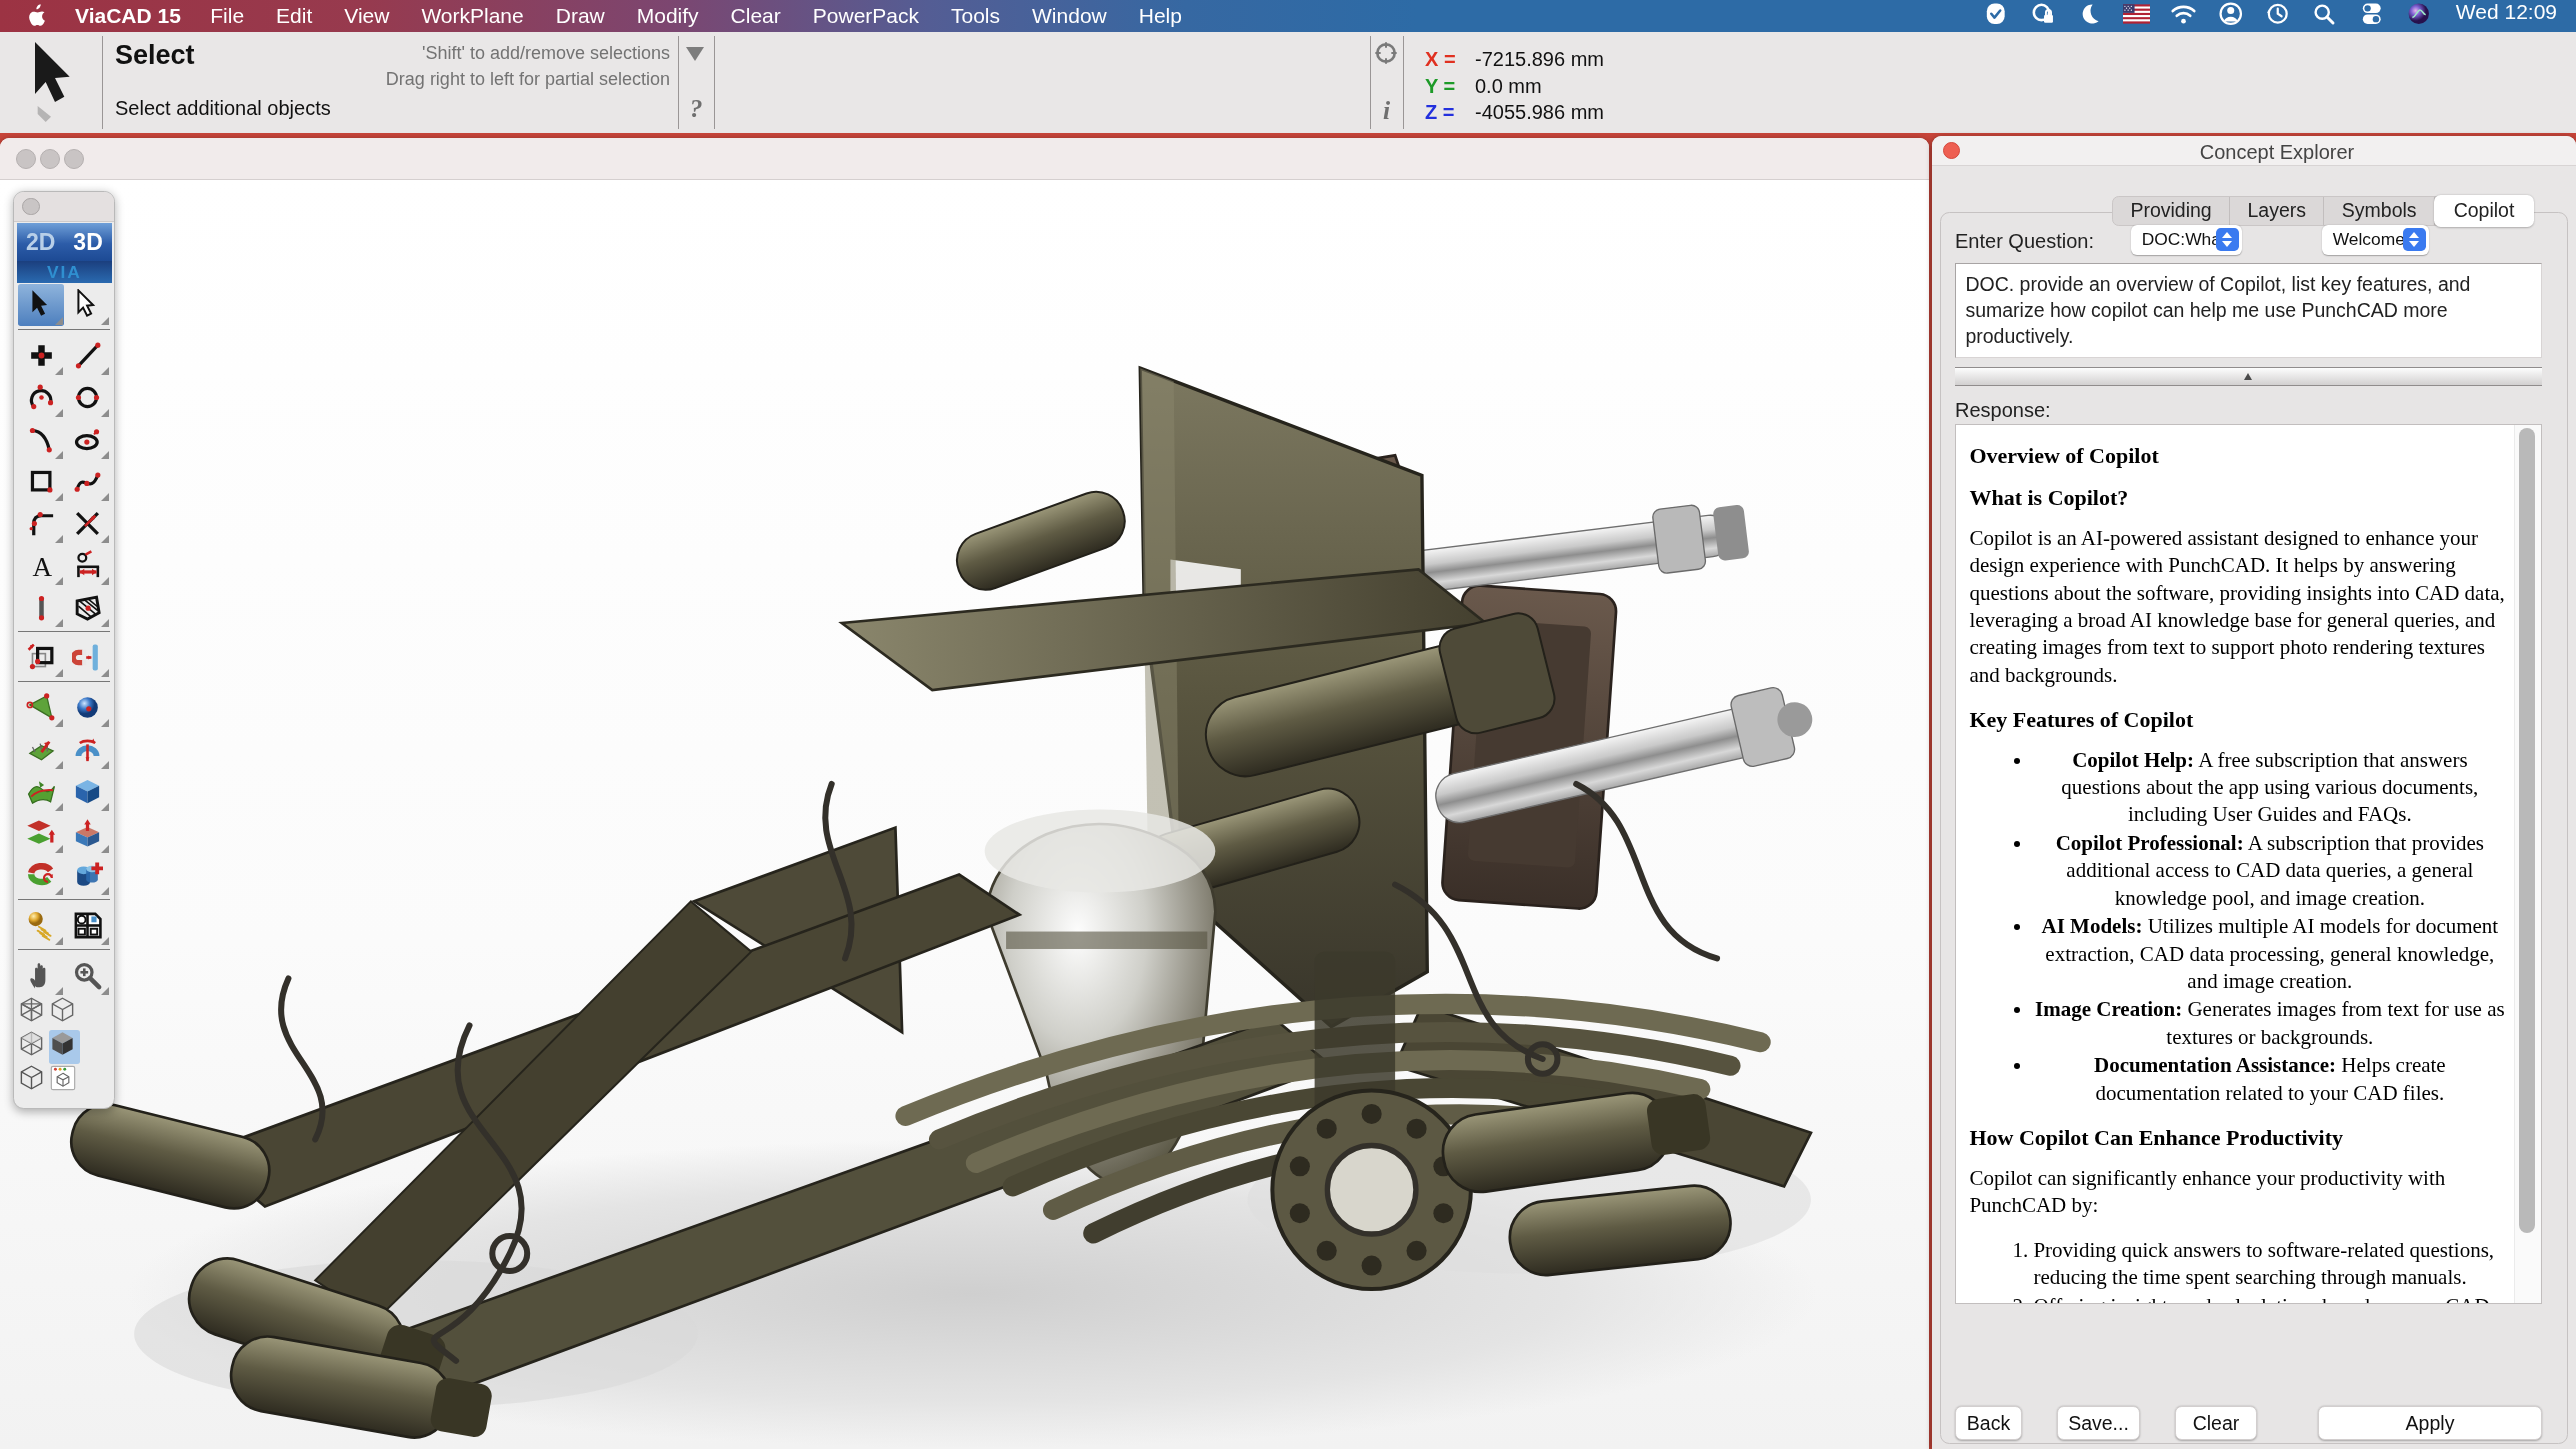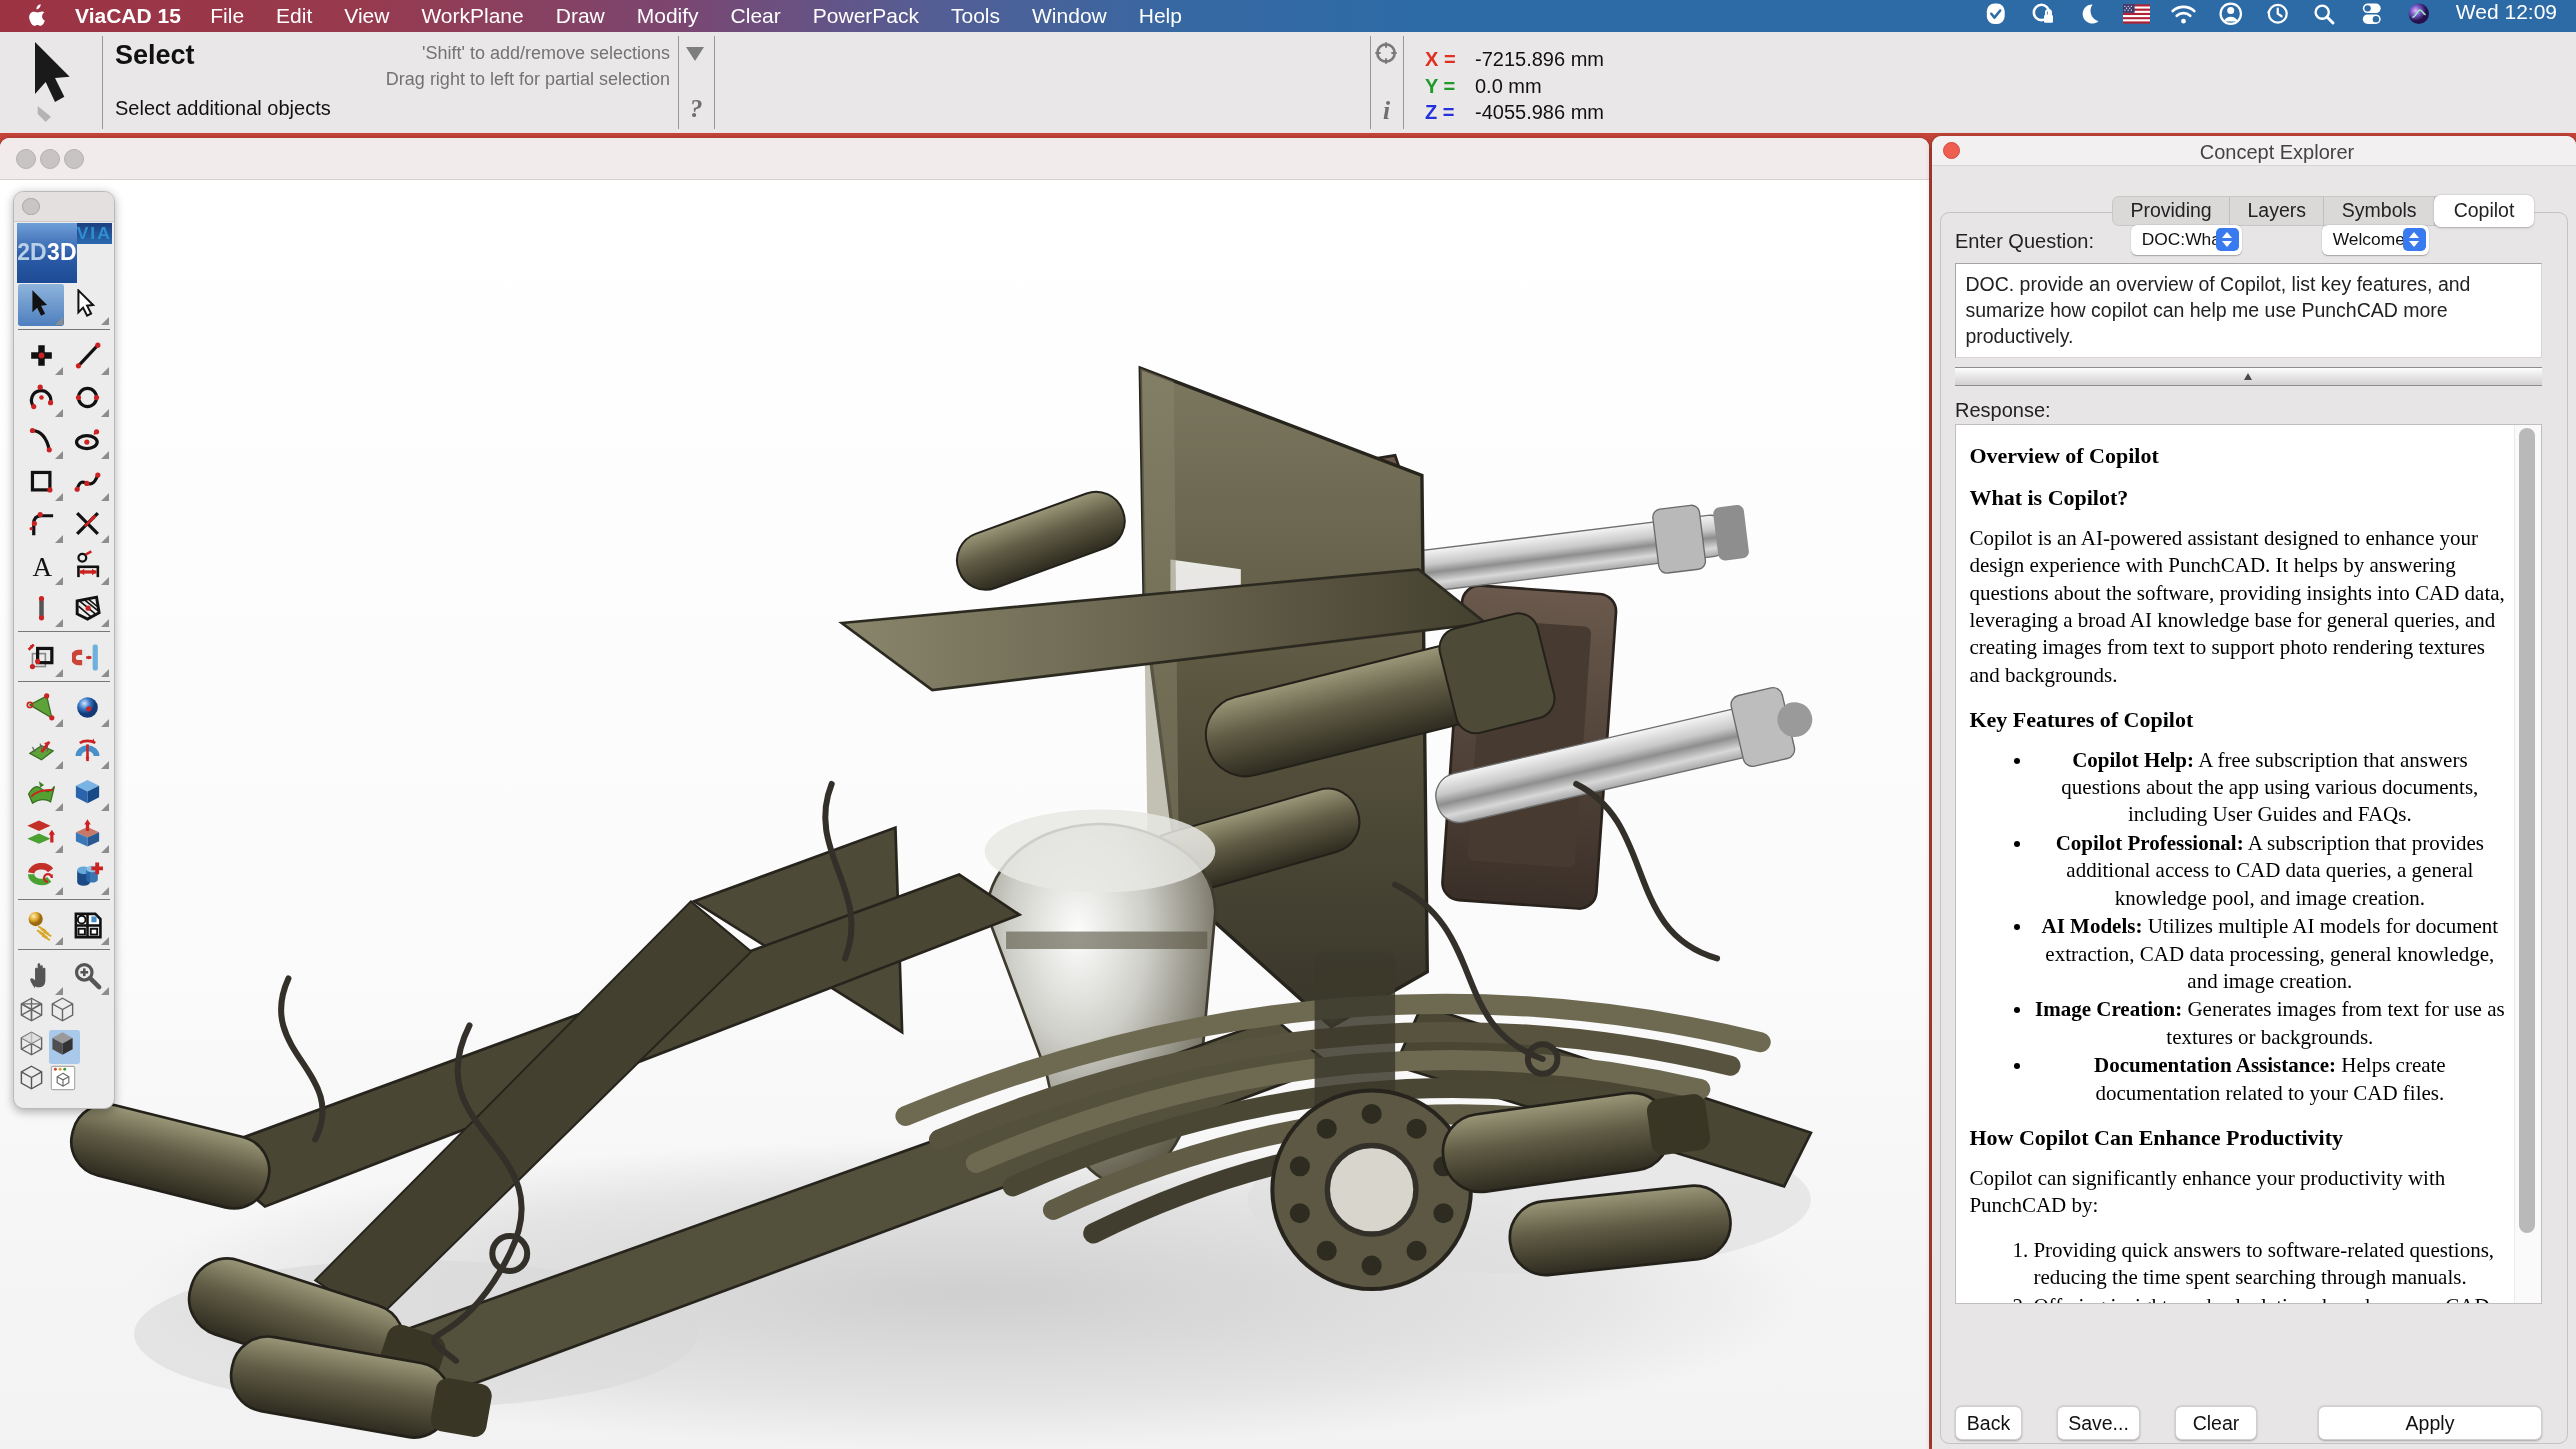--- a/index.html
+++ b/index.html
@@ -50,21 +50,21 @@
     border-radius:9.4px 9.4px 0 0;border-bottom:0.7px solid #d5cfcf;}
   .tl{position:absolute;top:10.7px;width:20px;height:20px;border-radius:50%;background:#c9c4c4;border:0.7px solid #b5b0b0;}
   .doc-title{position:absolute;left:0;right:0;top:9.4px;text-align:center;font-size:21px;font-weight:bold;color:#333;}
   .viewport{position:absolute;left:0;top:42px;width:1929px;height:1269px;background:linear-gradient(180deg,#ffffff 0%,#fbfbfb 60%,#f2f2f2 100%);overflow:hidden;}
 
   
   .palette{position:absolute;left:13.4px;top:191px;width:102px;height:918px;background:#ececec;
     border-radius:10.7px;border:0.7px solid #b9b9b9;box-shadow:0 2.7px 9.4px rgba(0,0,0,.3);overflow:hidden;}
   .pal-title{height:29.5px;background:#e4e0e0;border-bottom:0.7px solid #cfcbcb;position:relative;}
   .pal-circle{position:absolute;left:8px;top:6px;width:17.4px;height:17.4px;border-radius:50%;background:#c9c5c5;border:0.7px solid #a9a5a5;}
-  .pal-logo{height:60px;margin:1.3px 2.7px 0 2.7px;display:flex;flex-direction:row;}
+  .pal-logo{height:60px;margin:1.3px 2.7px 0 2.7px;display:flex;flex-direction:column;}
   .pal-logo-top{flex:1;background:linear-gradient(180deg,#6f9fd8 0%,#2c5ca8 55%,#1d4a94 100%);display:flex;align-items:center;justify-content:space-around;font-weight:bold;font-size:23px;}
   .pal-logo-top .t2d{color:#b8cfe8;}
   .pal-logo-top .t3d{color:#ffffff;}
   .pal-logo-bot{height:21.5px;background:linear-gradient(180deg,#1b3f7e,#2a6ab0);display:flex;align-items:center;justify-content:center;color:#2f8fd0;font-weight:bold;font-size:17.4px;letter-spacing:2px;}
   .pgrid{display:flex;flex-wrap:wrap;padding:1.3px 4px;}
   .tcell{position:relative;width:46px;height:42px;display:flex;align-items:center;justify-content:center;}
   .tcell3{width:31px;height:34px;}
   .fly::after{content:"";position:absolute;right:1.3px;bottom:1.3px;width:0;height:0;border-left:8.7px solid transparent;border-bottom:8.7px solid #8d8d8d;}
   .sel-blue{background:linear-gradient(180deg,#8fb4dc,#4d7fbe);border-radius:2.7px;}
   .sel-cube{background:#a9c9ea;border-radius:2.7px;}

